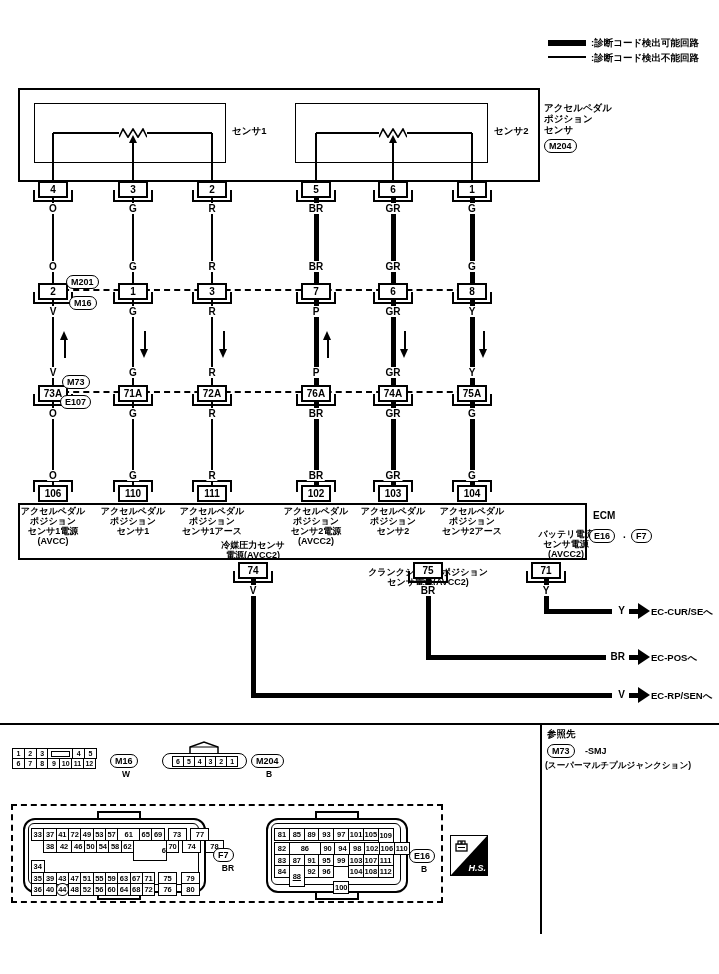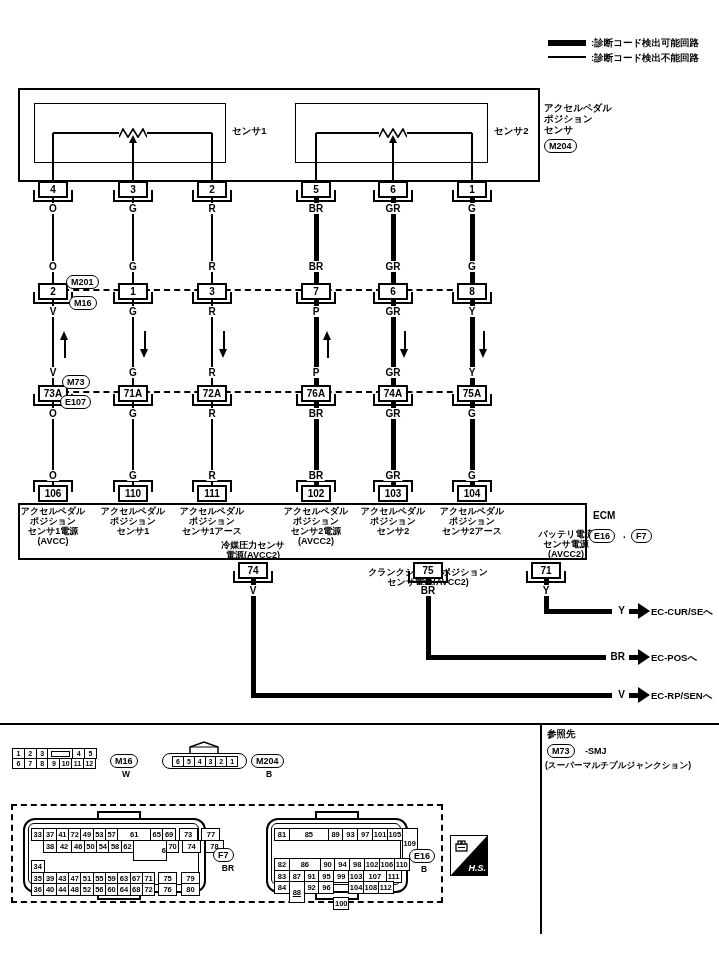--- a/index.html
+++ b/index.html
@@ -401,21 +401,21 @@
   <div id="f7-inner" class="shell2"></div>
   <div id="f7-grid">
       <div class="grow">
         <div class="cell bigcell" style="width: 13.5px; height: 13px;">33</div>
         <div class="cell bigcell" style="width: 13.5px; height: 13px;">37</div>
         <div class="cell bigcell" style="width: 13.5px; height: 13px;">41</div>
         <div class="cell bigcell" style="width: 13.5px; height: 13px;">72</div>
         <div class="cell bigcell" style="width: 13.5px; height: 13px;">49</div>
         <div class="cell bigcell" style="width: 13.5px; height: 13px;">53</div>
         <div class="cell bigcell" style="width: 13.5px; height: 13px;">57</div>
-        <div class="cell bigcell" style="width: 34px; height: 13px;">61</div>
+        <div class="cell bigcell" style="width: 23px; height: 13px;">61</div>
         <div class="cell bigcell" style="width: 13.5px; height: 13px;">65</div>
         <div class="cell bigcell" style="width: 13.5px; height: 13px;">69</div>
         <div class="cell bigcell" style="width: 19px; height: 13px; margin-left: 4px;">73</div>
         <div class="cell bigcell" style="width: 19px; height: 13px; margin-left: 5px;">77</div>
       </div>
       <div class="grow">
         <div class="cell bigcell" style="width: 13.5px; height: 13px; margin-top: 20px;">34</div>
         <div class="cell bigcell" style="width: 13.5px; height: 13px;">38</div>
         <div class="cell bigcell" style="width: 17px; height: 13px;">42</div>
         <div class="cell bigcell" style="width: 13.5px; height: 13px;">46</div>
@@ -438,21 +438,21 @@
         <div class="cell bigcell" style="width: 13.5px; height: 13px;">59</div>
         <div class="cell bigcell" style="width: 13.5px; height: 13px;">63</div>
         <div class="cell bigcell" style="width: 13.5px; height: 13px;">67</div>
         <div class="cell bigcell" style="width: 13.5px; height: 13px;">71</div>
         <div class="cell bigcell" style="width: 19px; height: 13px; margin-left: 4px;">75</div>
         <div class="cell bigcell" style="width: 19px; height: 13px; margin-left: 5px;">79</div>
       </div>
       <div class="grow">
         <div class="cell bigcell" style="width: 13.5px; height: 13px;">36</div>
         <div class="cell bigcell" style="width: 13.5px; height: 13px;">40</div>
-        <div class="cell bigcell" style="width: 13.5px; height: 13px;">44</div>
+        <div class="cell bigcell" style="width: 13.5px; height: 13px; border-radius: 6px;">44</div>
         <div class="cell bigcell" style="width: 13.5px; height: 13px;">48</div>
         <div class="cell bigcell" style="width: 13.5px; height: 13px;">52</div>
         <div class="cell bigcell" style="width: 13.5px; height: 13px;">56</div>
         <div class="cell bigcell" style="width: 13.5px; height: 13px;">60</div>
         <div class="cell bigcell" style="width: 13.5px; height: 13px;">64</div>
         <div class="cell bigcell" style="width: 13.5px; height: 13px;">68</div>
         <div class="cell bigcell" style="width: 13.5px; height: 13px;">72</div>
         <div class="cell bigcell" style="width: 19px; height: 13px; margin-left: 4px;">76</div>
         <div class="cell bigcell" style="width: 19px; height: 13px; margin-left: 5px;">80</div>
       </div>
@@ -460,46 +460,46 @@
   <div id="f7-conn-oval" class="oval">F7</div>
   <div id="f7-conn-code" class="code">BR</div>
 
   <div id="e16-tab-top" class="tab"></div>
   <div id="e16-tab-bottom" class="tab"></div>
   <div id="e16-outer" class="shell"></div>
   <div id="e16-inner" class="shell2"></div>
   <div id="e16-grid">
       <div class="grow">
         <div class="cell bigcell" style="width: 16px; height: 13px;">81</div>
-        <div class="cell bigcell" style="width: 40px; height: 13px;">85</div>
+        <div class="cell bigcell" style="width: 16px; height: 13px;">85</div>
         <div class="cell bigcell" style="width: 16px; height: 13px;">89</div>
         <div class="cell bigcell" style="width: 16px; height: 13px;">93</div>
         <div class="cell bigcell" style="width: 16px; height: 13px;">97</div>
         <div class="cell bigcell" style="width: 16px; height: 13px;">101</div>
         <div class="cell bigcell" style="width: 16px; height: 13px;">105</div>
-        <div class="cell bigcell" style="width: 16px; height: 31px;">109</div>
+        <div class="cell bigcell" style="width: 16px; height: 15px;">109</div>
       </div>
       <div class="grow">
         <div class="cell bigcell" style="width: 16px; height: 13px;">82</div>
         <div class="cell bigcell" style="width: 32px; height: 13px;">86</div>
         <div class="cell bigcell" style="width: 16px; height: 13px;">90</div>
         <div class="cell bigcell" style="width: 16px; height: 13px;">94</div>
         <div class="cell bigcell" style="width: 16px; height: 13px;">98</div>
         <div class="cell bigcell" style="width: 16px; height: 13px;">102</div>
         <div class="cell bigcell" style="width: 16px; height: 13px;">106</div>
         <div class="cell bigcell" style="width: 16px; height: 13px;">110</div>
       </div>
       <div class="grow">
         <div class="cell bigcell" style="width: 16px; height: 13px;">83</div>
         <div class="cell bigcell" style="width: 16px; height: 13px;">87</div>
         <div class="cell bigcell" style="width: 16px; height: 13px;">91</div>
         <div class="cell bigcell" style="width: 16px; height: 13px;">95</div>
         <div class="cell bigcell" style="width: 16px; height: 13px;">99</div>
         <div class="cell bigcell" style="width: 16px; height: 13px;">103</div>
-        <div class="cell bigcell" style="width: 24px; height: 13px;">107</div>
+        <div class="cell bigcell" style="width: 16px; height: 13px;">107</div>
         <div class="cell bigcell" style="width: 16px; height: 13px;">111</div>
       </div>
       <div class="grow">
         <div class="cell bigcell" style="width: 16px; height: 13px;">84</div>
         <div class="cell bigcell" style="width: 16px; height: 22px; text-decoration: underline;">88</div>
         <div class="cell bigcell" style="width: 16px; height: 13px;">92</div>
         <div class="cell bigcell" style="width: 16px; height: 13px;">96</div>
         <div class="cell bigcell" style="width: 16px; height: 13px; margin-top: 16px;">100</div>
         <div class="cell bigcell" style="width: 16px; height: 13px;">104</div>
         <div class="cell bigcell" style="width: 16px; height: 13px;">108</div>

